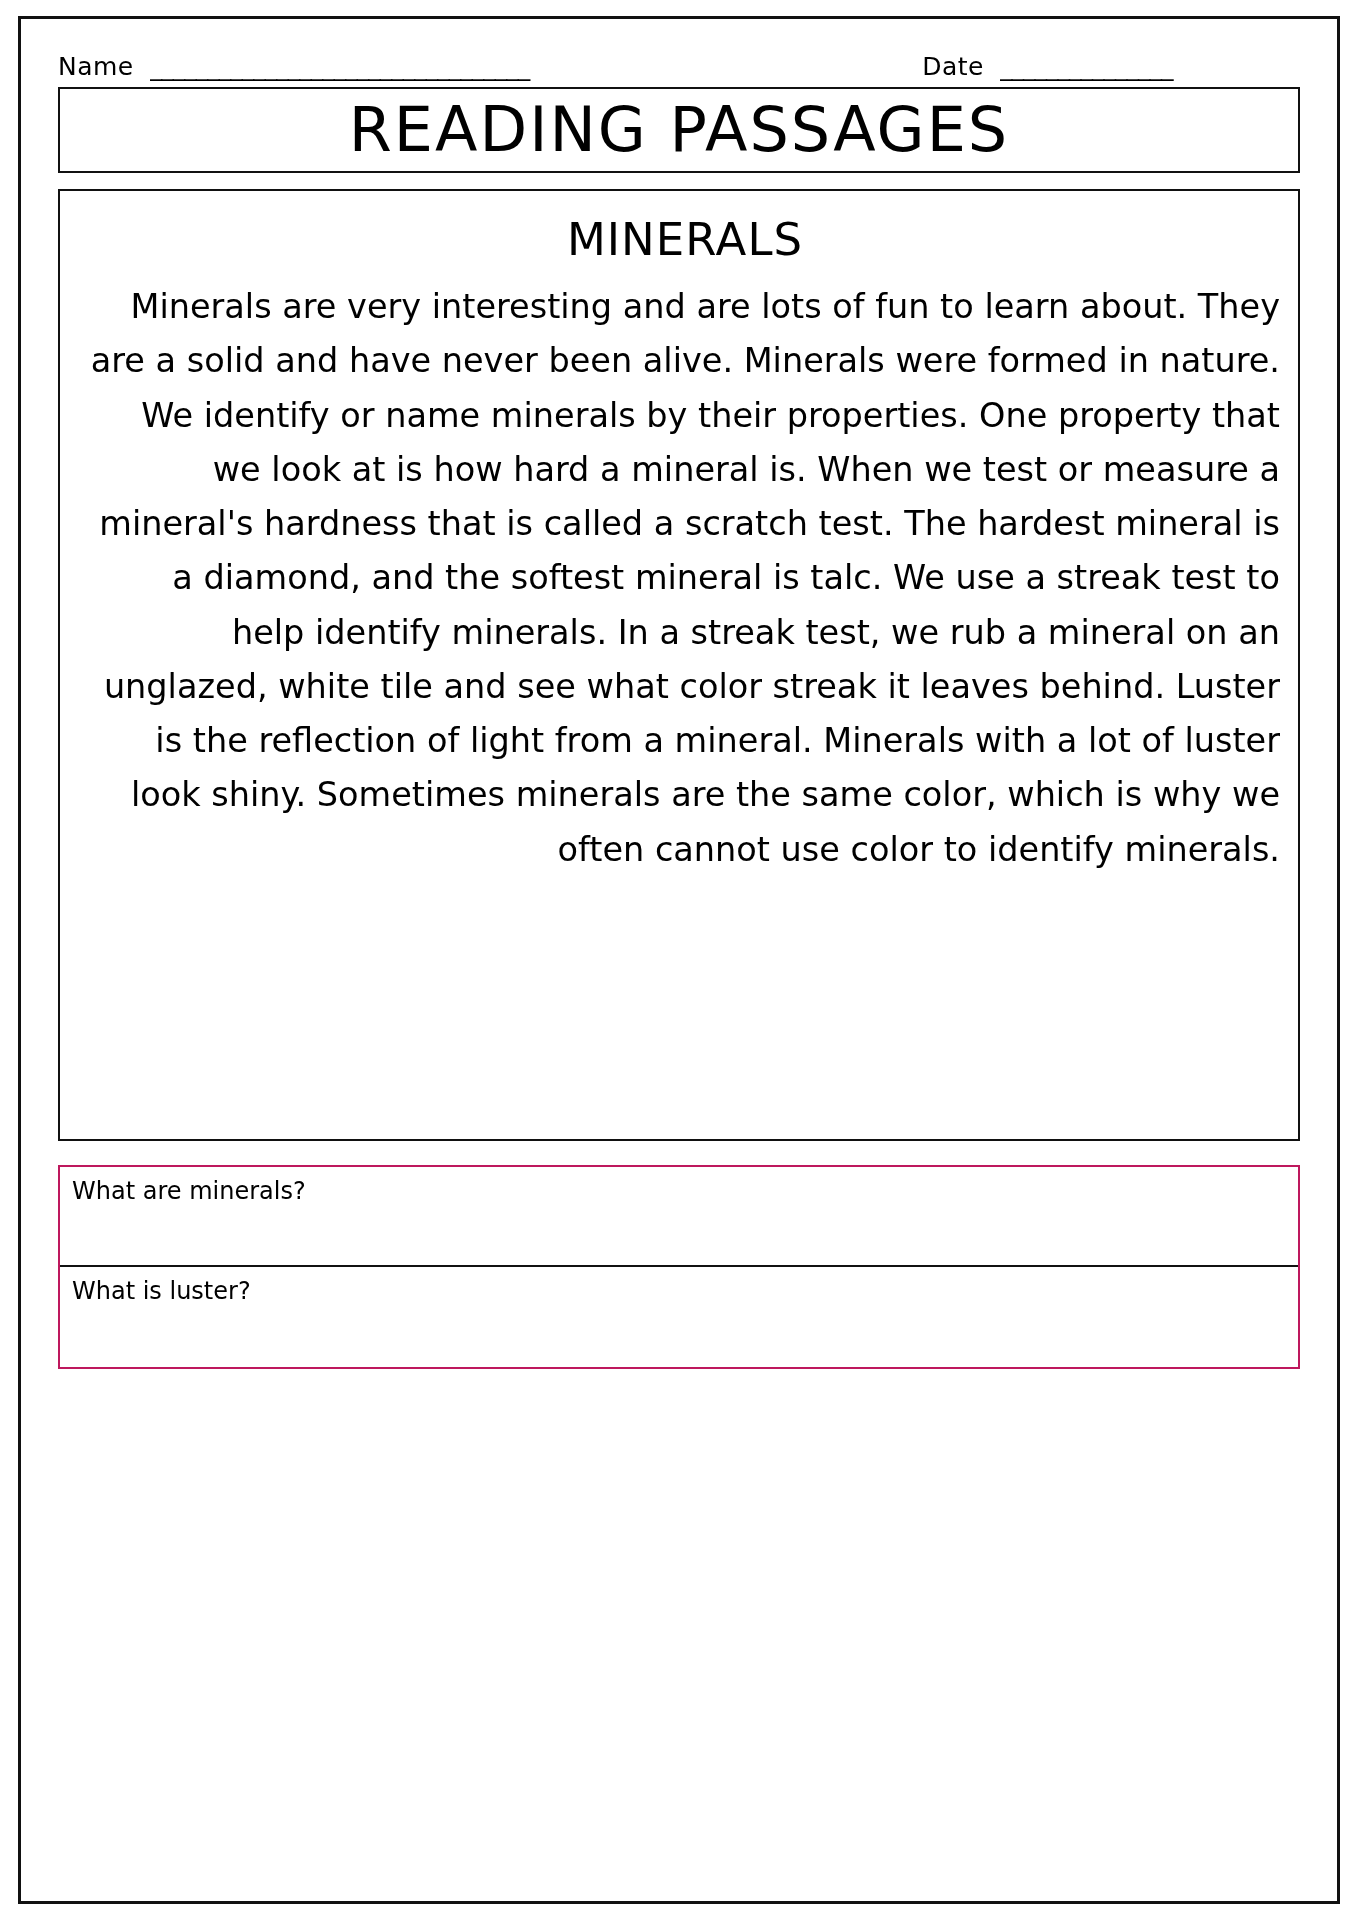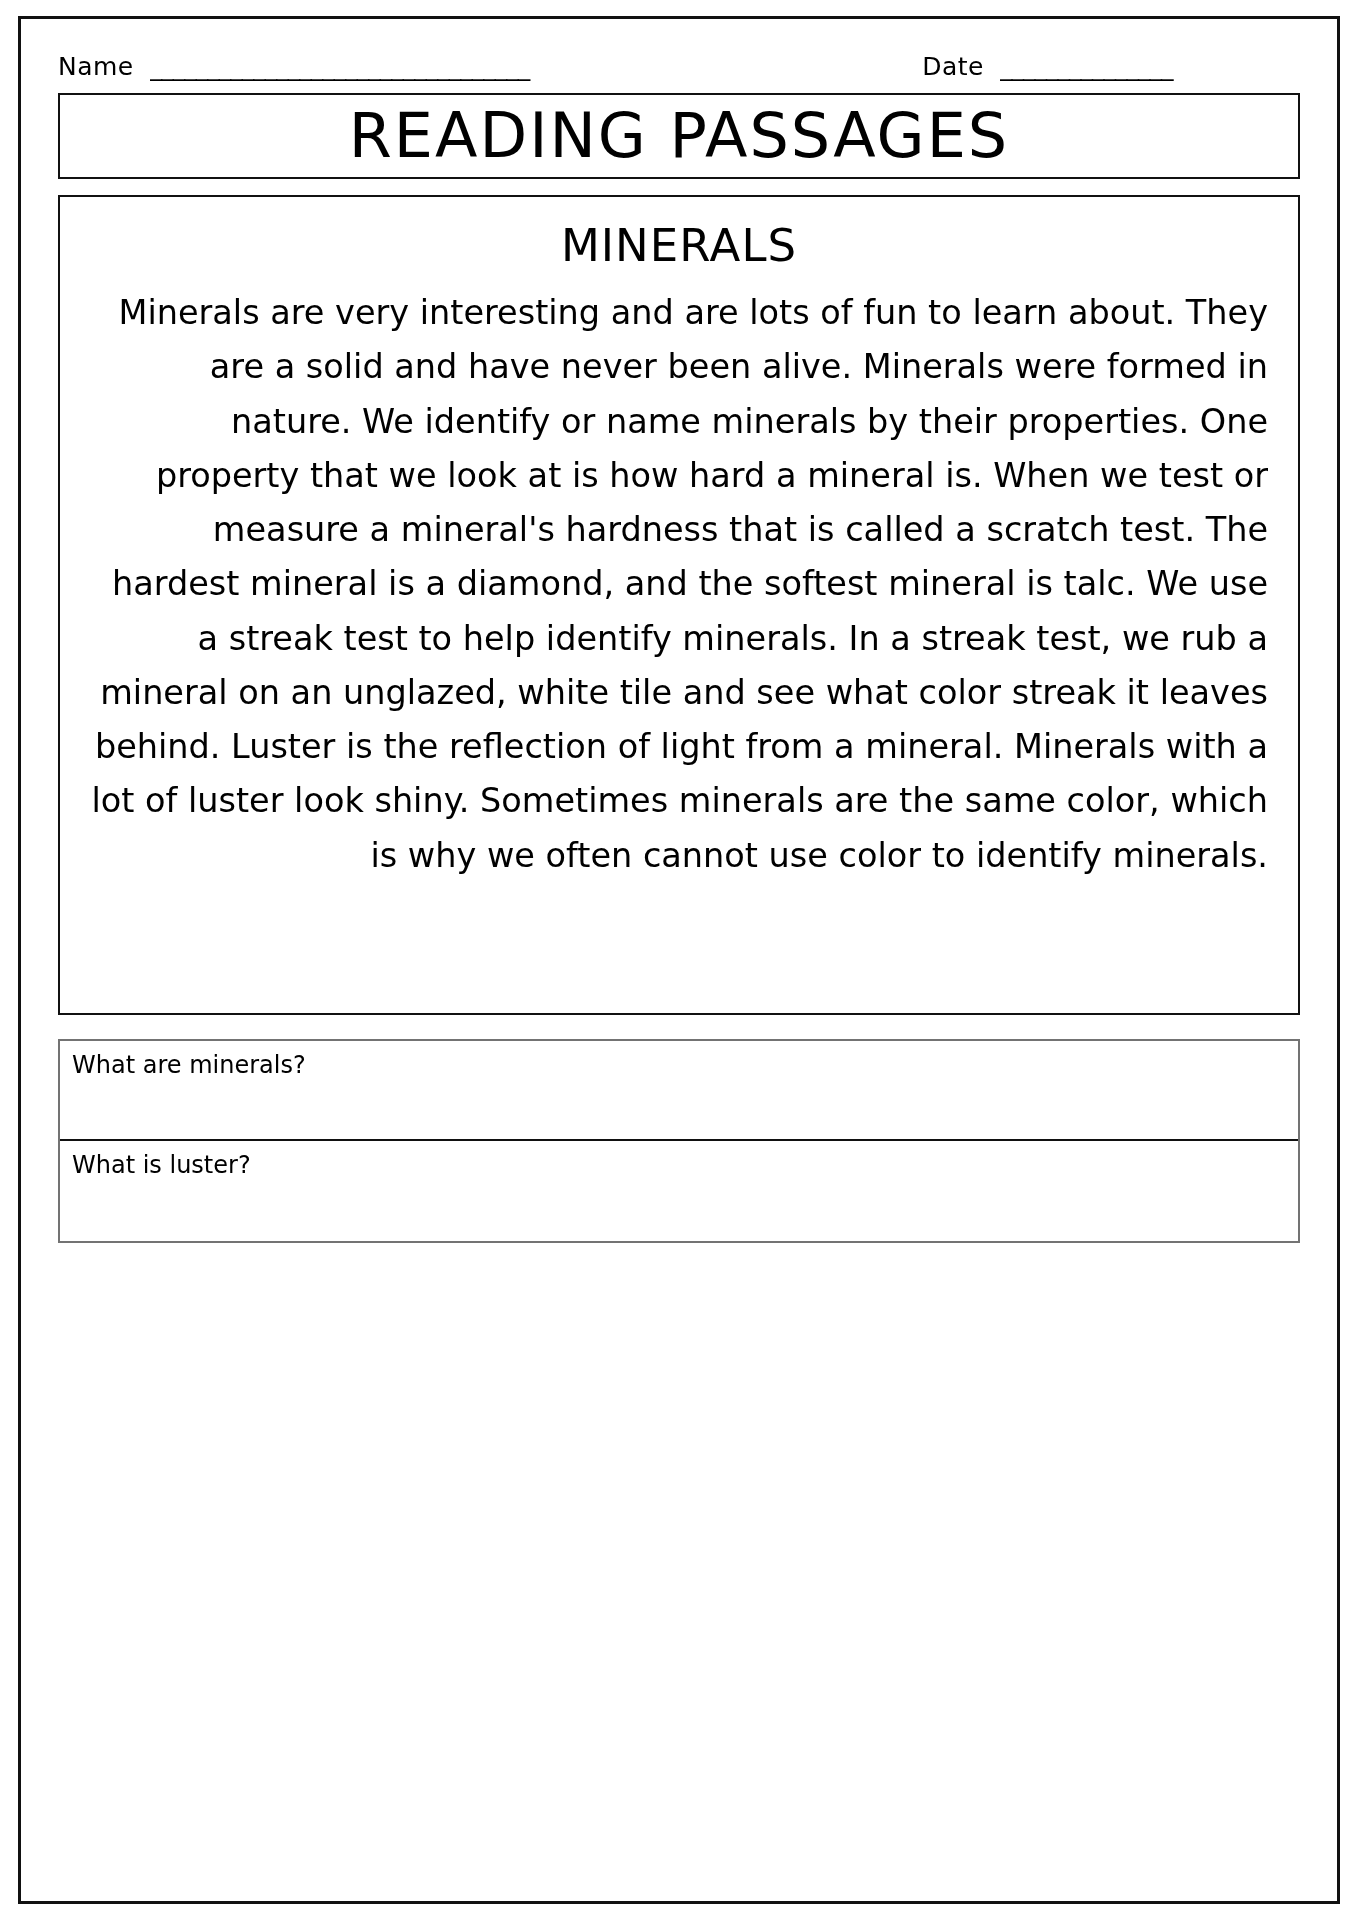--- a/index.html
+++ b/index.html
@@ -65,21 +65,21 @@
   }
   .nd-line {
     font-size: 25px;
     letter-spacing: -1px;
   }
   .nd-name-line { width: 600px; overflow: hidden; }
   .nd-date-line { width: 300px; overflow: hidden; }
 
   
   .title-box {
-    margin: 12px 22px 0 22px;
+    margin: 6px 22px 0 22px;
     border: 2px solid #111;
     height: 86px;
     display: flex;
     align-items: center;
     justify-content: center;
     box-sizing: border-box;
   }
   .title-text {
     font-size: 62px;
     letter-spacing: 2px;
@@ -91,40 +91,40 @@
     text-align: center;
     font-size: 24px;
     margin: 14px 22px 0 22px;
   }
 
   
   .passage-box {
     margin: 16px 22px 0 22px;
     border: 2px solid #111;
     box-sizing: border-box;
-    padding: 22px 30px 26px 30px;
-    height: 820px;
+    padding: 22px 18px 26px 30px;
+    height: 952px;
   }
   .passage-title {
     text-align: center;
     font-size: 45px;
     letter-spacing: 1px;
     margin-bottom: 14px;
   }
   .passage-body {
     text-align: right;
     font-size: 33.5px;
     line-height: 1.62;
     letter-spacing: 0px;
   }
 
   
   .questions {
     margin: 24px 22px 0 22px;
-    border: 2px solid #737373;
+    border: 2px solid #be185d;
     box-sizing: border-box;
   }
   .q-row {
     border-bottom: 2px solid #111;
     height: 100px;
     box-sizing: border-box;
     padding: 10px 12px 0 12px;
   }
   .q-row:last-child {
     border-bottom: none;

